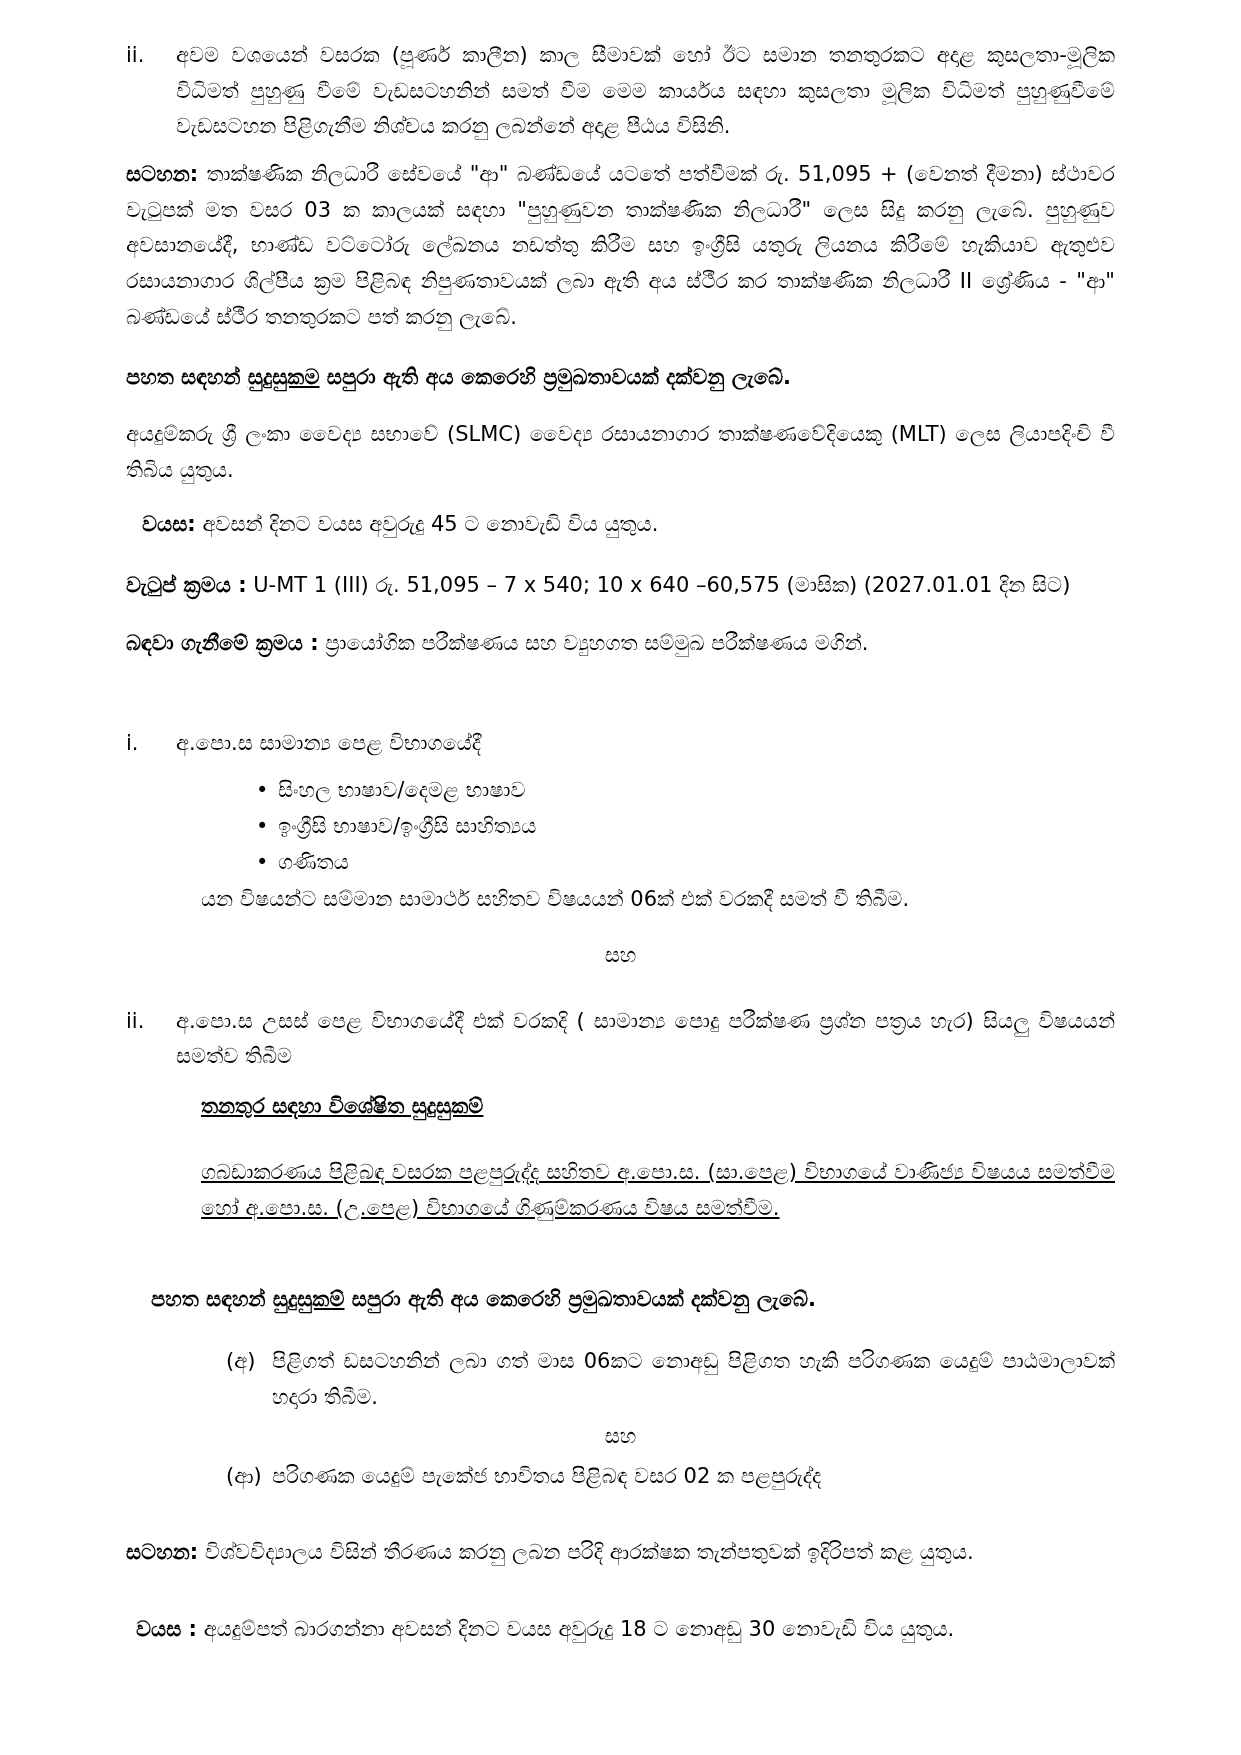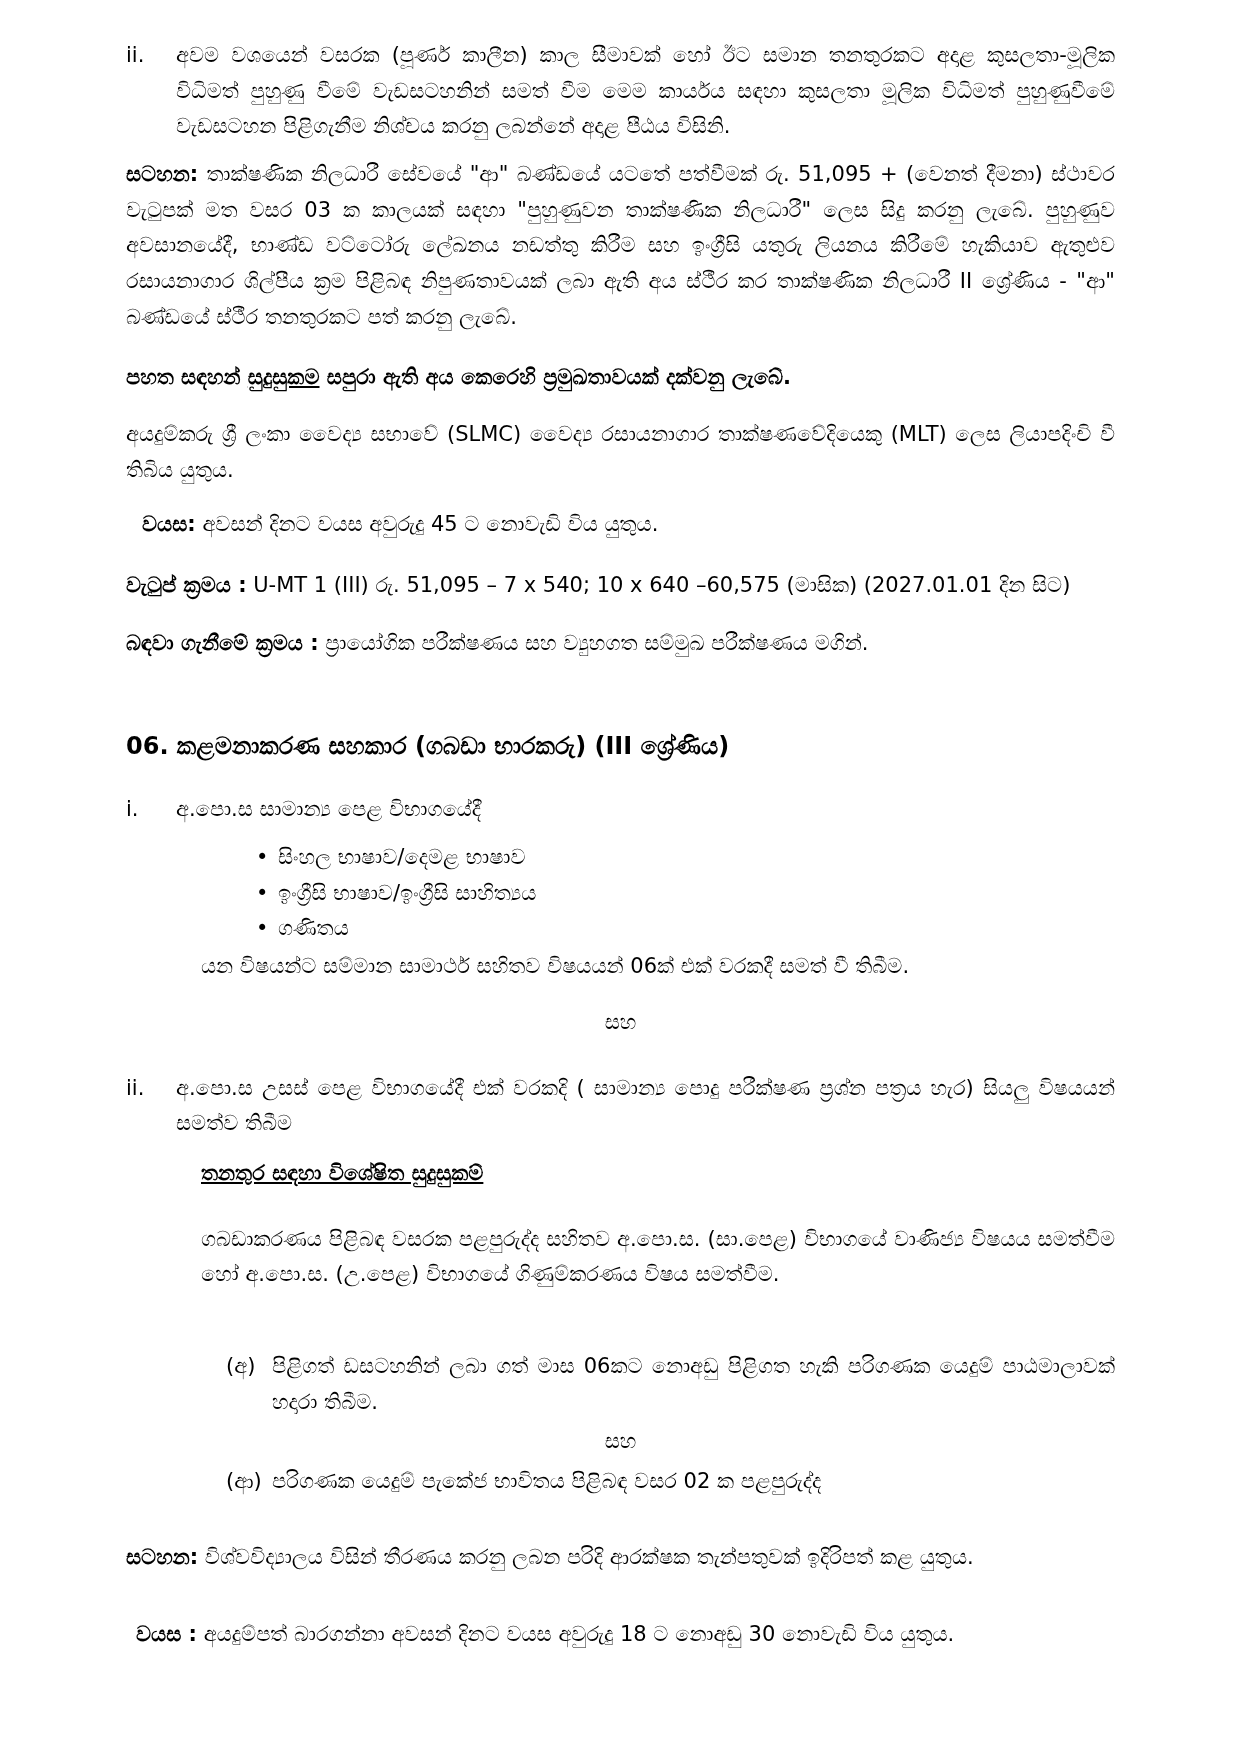--- a/index.html
+++ b/index.html
@@ -34,21 +34,21 @@
   .heading06 { font-size: 24px; font-weight: 700; margin: 0 0 26px 0; }
   .qual-label { font-weight: 700; margin: 0 0 24px 0; }
 
   .bullet-list { margin: 4px 0 2px 130px; }
   .bullet-row { display: flex; }
   .bullet-row .bullet { flex: 0 0 22px; }
   .subjects-note { margin: 0 0 20px 75px; }
   .and-center { text-align: center; margin: 0 0 30px 0; }
 
   .specific-heading { font-weight: 700; text-decoration: underline; margin: 14px 0 30px 75px; }
-  .specific-text { margin: 12px 0 56px 75px; text-align: justify; }
+  .specific-text { margin: 12px 0 56px 75px; text-align: justify; text-decoration: underline; }
 
   .priority2 { margin: 0 0 26px 25px; }
 
   .sub-item { display: flex; margin-bottom: 4px; }
   .sub-item .marker { flex: 0 0 46px; margin-left: 100px; }
   .sub-item .item-text { flex: 1; text-align: justify; }
   .and-center2 { text-align: center; margin: 2px 0 4px 0; }
   .sub-item.last { margin-bottom: 40px; }
 
   .note2-para { margin: 0 0 42px 0; }
@@ -69,21 +69,20 @@
   <p class="bold priority-line"><span>පහත සඳහන් </span><span class="underline">සුදුසුකම</span><span> සපුරා ඇති අය කෙරෙහි ප්‍රමුඛතාවයක් දක්වනු ලැබේ.</span></p>
 
   <p class="para slmc-para">අයදුම්කරු ශ්‍රී ලංකා වෛද්‍ය සභාවේ (SLMC) වෛද්‍ය රසායනාගාර තාක්ෂණවේදියෙකු (MLT) ලෙස ලියාපදිංචි වී තිබිය යුතුය.</p>
 
   <p class="age-line"><span class="bold">වයස:</span><span> අවසන් දිනට වයස අවුරුදු 45 ට නොවැඩි විය යුතුය.</span></p>
 
   <p class="salary-line"><span class="bold">වැටුප් ක්‍රමය :</span><span> U-MT 1 (III) රු. 51,095 – 7 x 540; 10 x 640 –60,575 (මාසික) (2027.01.01 දින සිට)</span></p>
 
   <p class="recruit-line"><span class="bold">බඳවා ගැනීමේ ක්‍රමය :</span><span> ප්‍රායෝගික පරීක්ෂණය සහ ව්‍යුහගත සම්මුඛ පරීක්ෂණය මගින්.</span></p>
 
-  <h2 class="heading06">06. කළමනාකරණ සහකාර (ගබඩා භාරකරු)  (III ශ්‍රේණිය)</h2>
 
 
   <div class="list-item">
     <span class="marker">i.</span>
     <span class="item-text">අ.පො.ස සාමාන්‍ය පෙළ විභාගයේදී</span>
   </div>
 
   <div class="bullet-list">
     <div class="bullet-row">
       <span class="bullet">•</span>
@@ -105,20 +104,21 @@
 
   <div class="list-item">
     <span class="marker">ii.</span>
     <span class="item-text">අ.පො.ස උසස් පෙළ විභාගයේදී එක් වරකදි ( සාමාන්‍ය පොදු පරීක්ෂණ ප්‍රශ්න පත්‍රය හැර) සියලු විෂයයන් සමත්ව තිබීම</span>
   </div>
 
   <p class="specific-heading">තනතුර සඳහා විශේෂිත සුදුසුකම්</p>
 
   <p class="specific-text">ගබඩාකරණය පිළිබඳ වසරක පළපුරුද්ද සහිතව අ.පො.ස. (සා.පෙළ) විභාගයේ වාණිජ්‍ය විෂයය සමත්වීම හෝ අ.පො.ස. (උ.පෙළ) විභාගයේ ගිණුම්කරණය විෂය සමත්වීම.</p>
 
+  <p class="bold priority-line priority2"><span>පහත සඳහන් </span><span class="underline">සුදුසුකම්</span><span> සපුරා ඇති අය කෙරෙහි ප්‍රමුඛතාවයක් දක්වනු ලැබේ.</span></p>
 
   <div class="sub-item">
     <span class="marker">(අ)</span>
     <span class="item-text">පිළිගත් ඩසටහනින් ලබා ගත් මාස 06කට නොඅඩු පිළිගත හැකි පරිගණක යෙදුම් පාඨමාලාවක් හදාරා තිබීම.</span>
   </div>
 
   <p class="and-center2">සහ</p>
 
   <div class="sub-item last">
     <span class="marker">(ආ)</span>

